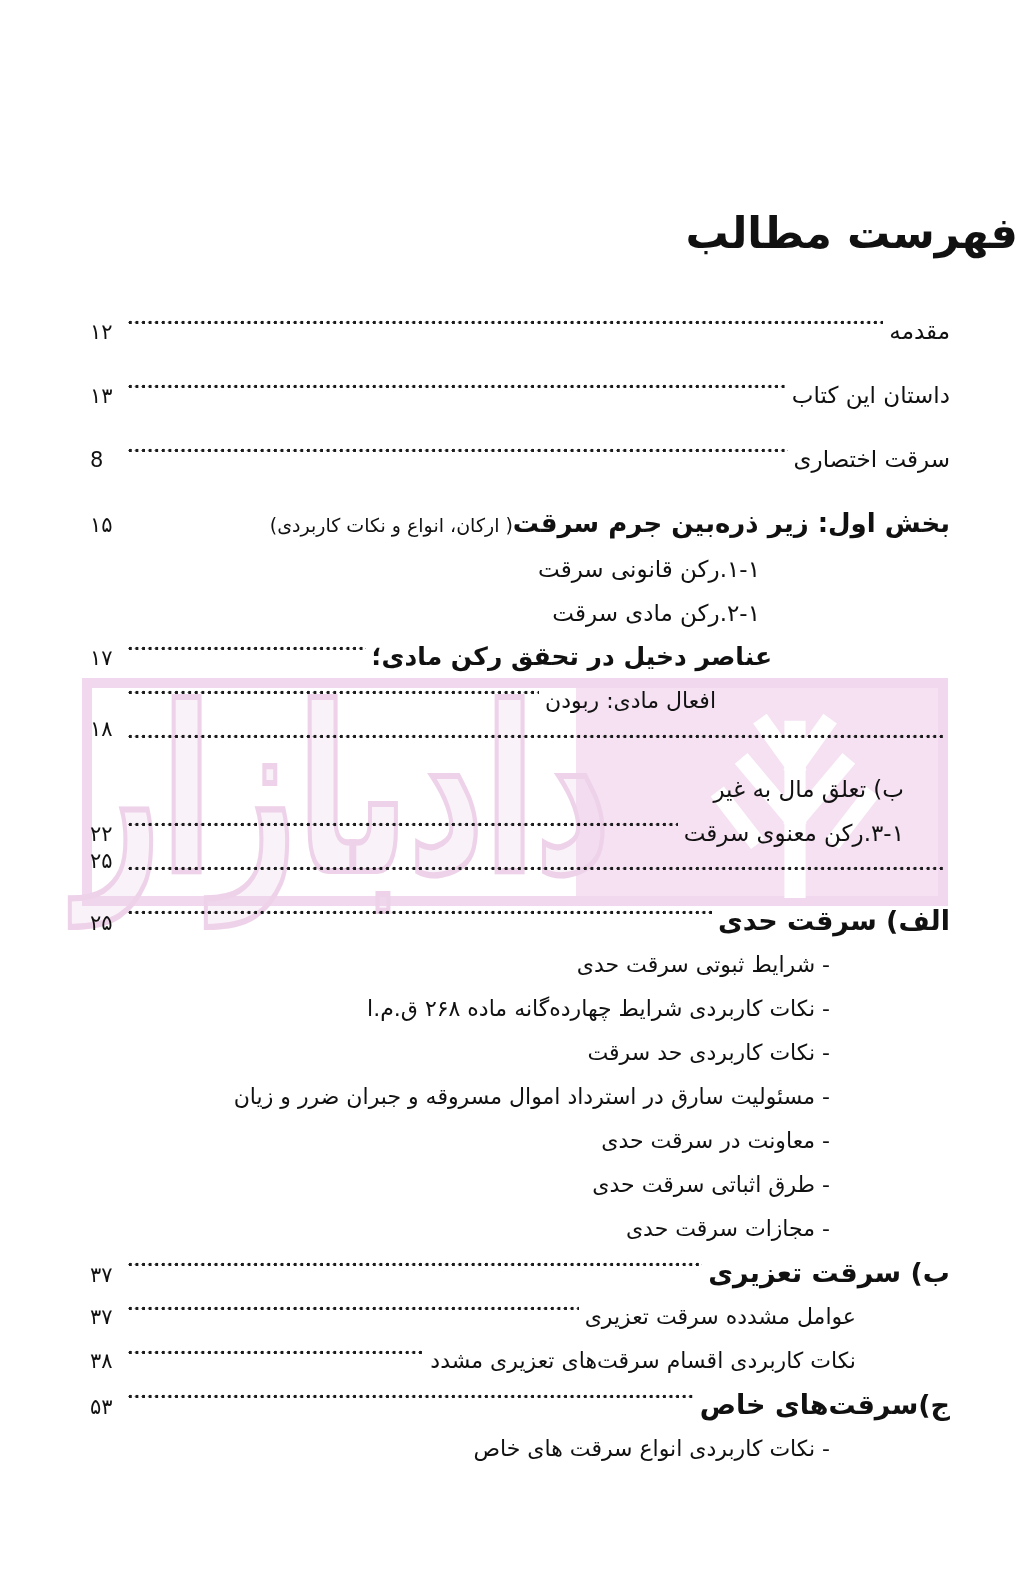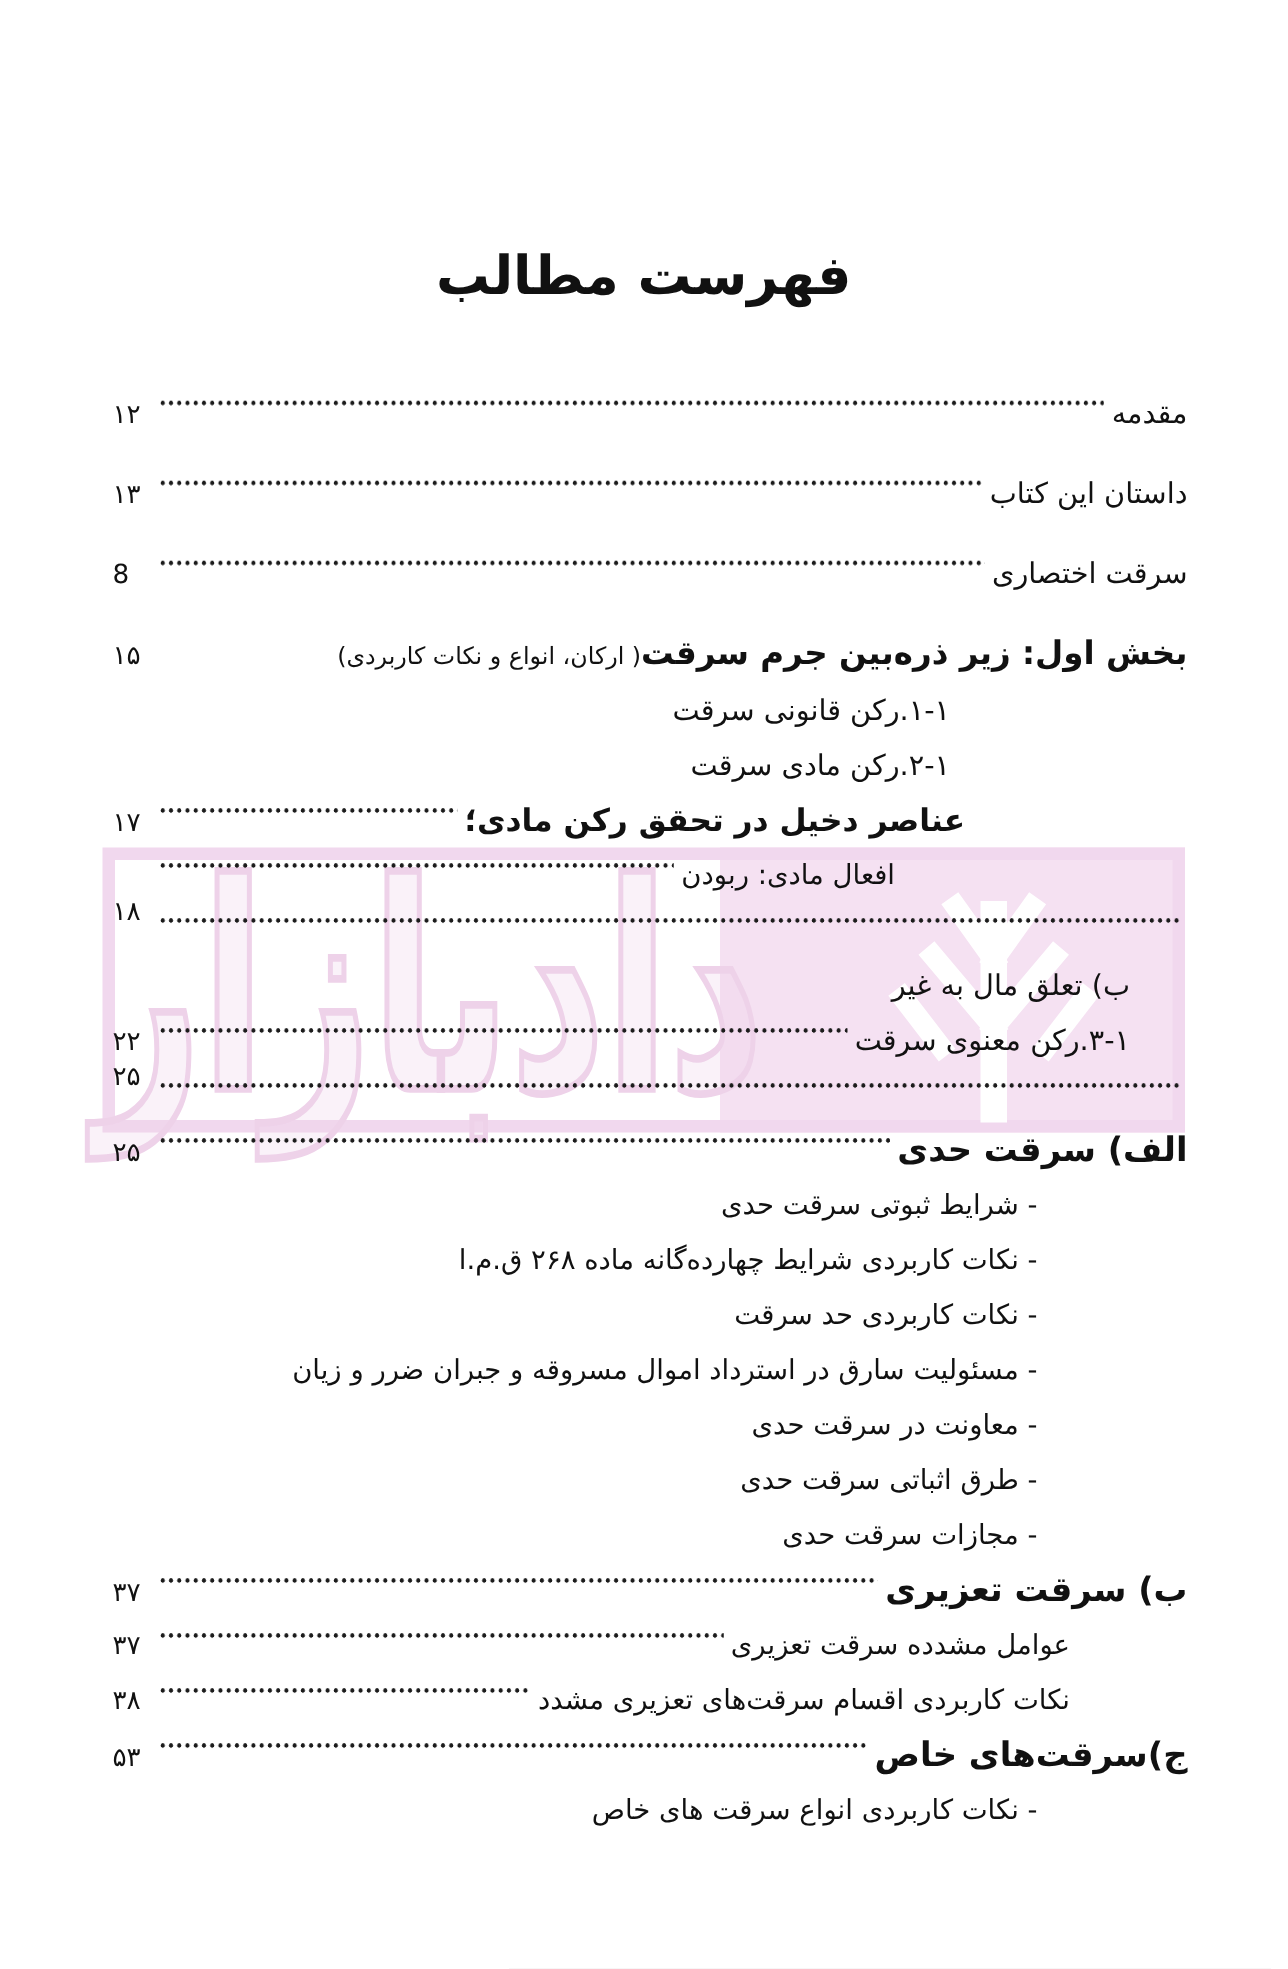--- a/index.html
+++ b/index.html
@@ -37,21 +37,21 @@
     font-weight:bold; letter-spacing:-2px;
     color:rgba(238,210,233,0.28);
     -webkit-text-stroke:4px var(--outline,#eed2e9);
     transform:scaleY(1.55); transform-origin:center;
     white-space:nowrap; pointer-events:none;
   }
 
   
   .page-title{
     position:absolute; top:196px; left:0; right:0; z-index:2;
-    margin:0; text-align:center;
+    margin:12px; 
     font-size:43px; font-weight:bold; letter-spacing:0;
   }
 
   
   .toc{
     position:absolute; top:294px; right:80px; left:90px; z-index:1;
   }
   .toc-row{
     display:flex; align-items:baseline;
     height:44px; line-height:42px;

